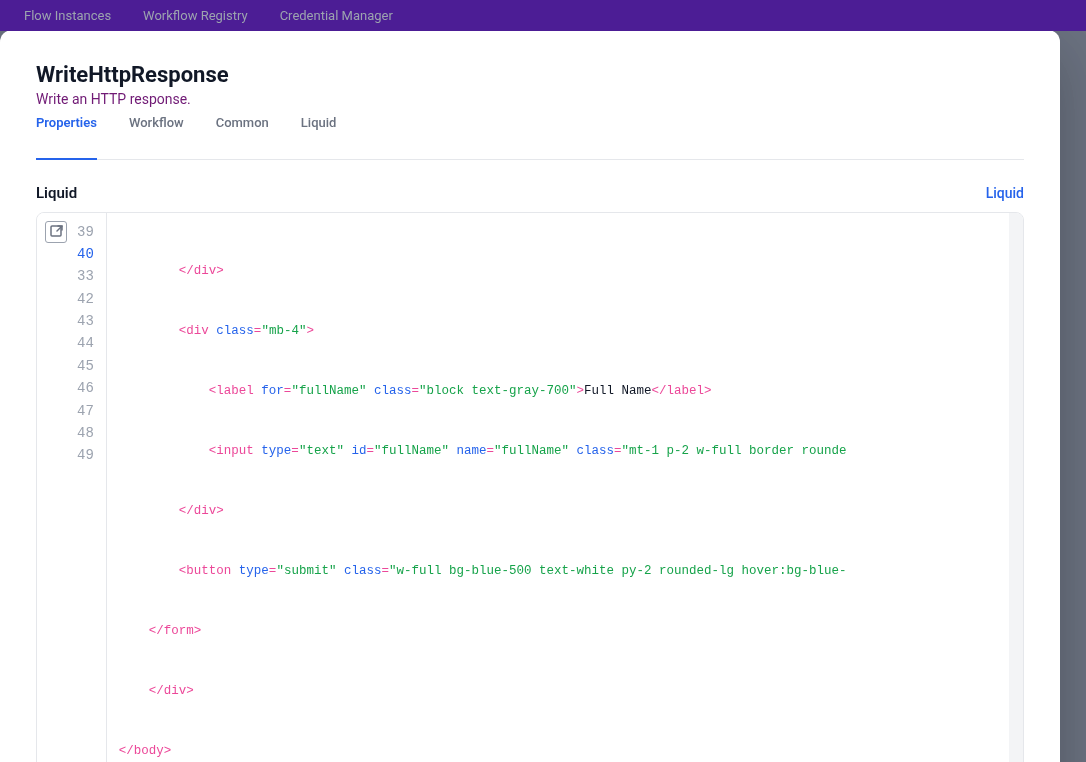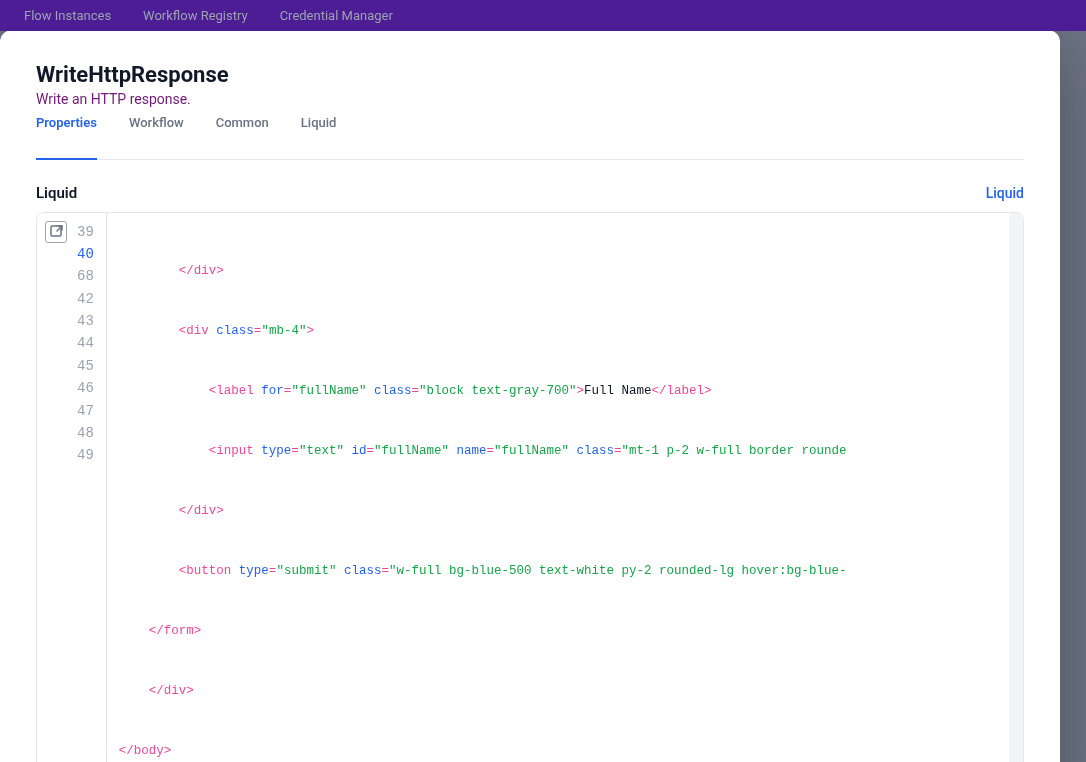--- a/index.html
+++ b/index.html
@@ -212,21 +212,21 @@
             <path d="M8 1H12V5" stroke="#6b7280" stroke-width="1.5" stroke-linecap="round" stroke-linejoin="round"></path>
             <path d="M12 1L7 6" stroke="#6b7280" stroke-width="1.5" stroke-linecap="round"></path>
           </svg>
         </div>
       </div>
       <div class="code-area">
 
         <div class="line-numbers" style="padding-top: 8px; padding-left: 40px;">
           <div>39</div>
           <div class="active-line">40</div>
-          <div>68</div>
+          <div>33</div>
           <div>42</div>
           <div>43</div>
           <div>44</div>
           <div>45</div>
           <div>46</div>
           <div>47</div>
           <div>48</div>
           <div>49</div>
         </div>
 

